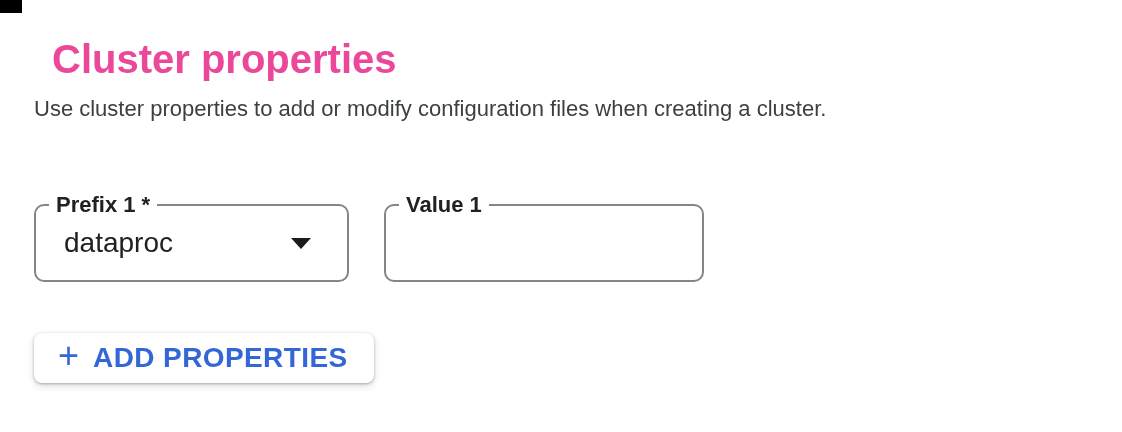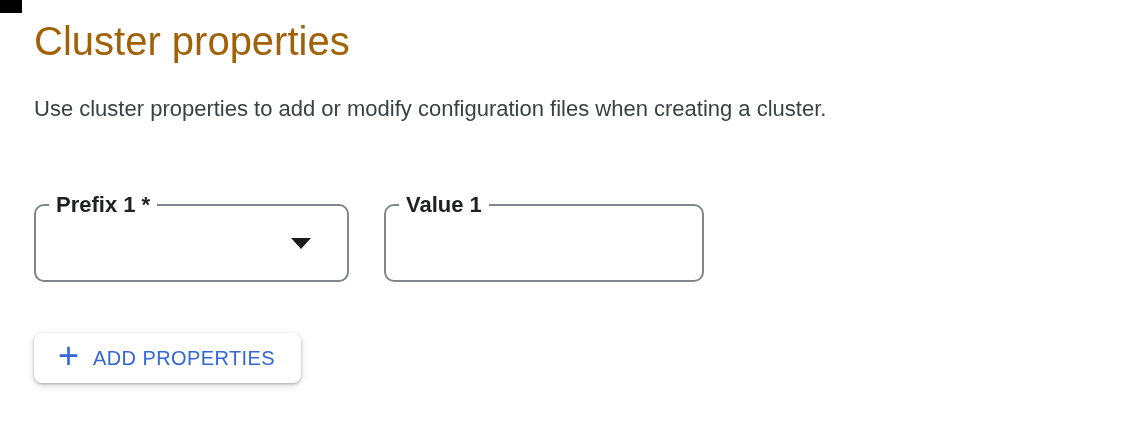--- a/index.html
+++ b/index.html
@@ -21,25 +21,25 @@
     left: 0;
     top: 0;
     width: 22px;
     height: 13px;
     background: #000000;
   }
   .title {
     position: absolute;
     left: 34px;
     top: 18px;
-    margin: 0;
+    margin: 18px;
     font-size: 40px;
     line-height: 46px;
-    font-weight: 400;
-    color: #a16207;
+    font-weight: 700;
+    color: #ec4899;
     letter-spacing: 0;
     white-space: nowrap;
   }
   .desc {
     position: absolute;
     left: 34px;
     top: 94px;
     margin: 0;
     font-size: 22px;
     line-height: 29px;
@@ -118,41 +118,42 @@
     font-family: "Liberation Sans", sans-serif;
   }
   .plus {
     font-size: 36px;
     line-height: 1;
     font-weight: 400;
     margin-top: -4px;
     color: #3367d6;
   }
   .add-label {
-    font-size: 20px;
-    font-weight: 400;
+    font-size: 28px;
+    font-weight: 700;
     letter-spacing: 0.4px;
     white-space: nowrap;
   }
 </style>
 </head>
 <body>
 
 <div class="screen">
 
   <div class="corner-artifact"></div>
 
   <h1 class="title">Cluster properties</h1>
 
   <p class="desc">Use cluster properties to add or modify configuration files when creating a cluster.</p>
 
   <div class="fields-row">
 
     <div class="field select-field">
       <span class="field-label">Prefix 1 *</span>
+      <span class="field-value">dataproc</span>
       <span class="dropdown-arrow"></span>
     </div>
 
 
     <div class="field wide">
       <span class="field-label">Value 1</span>
     </div>
 
   </div>
 

